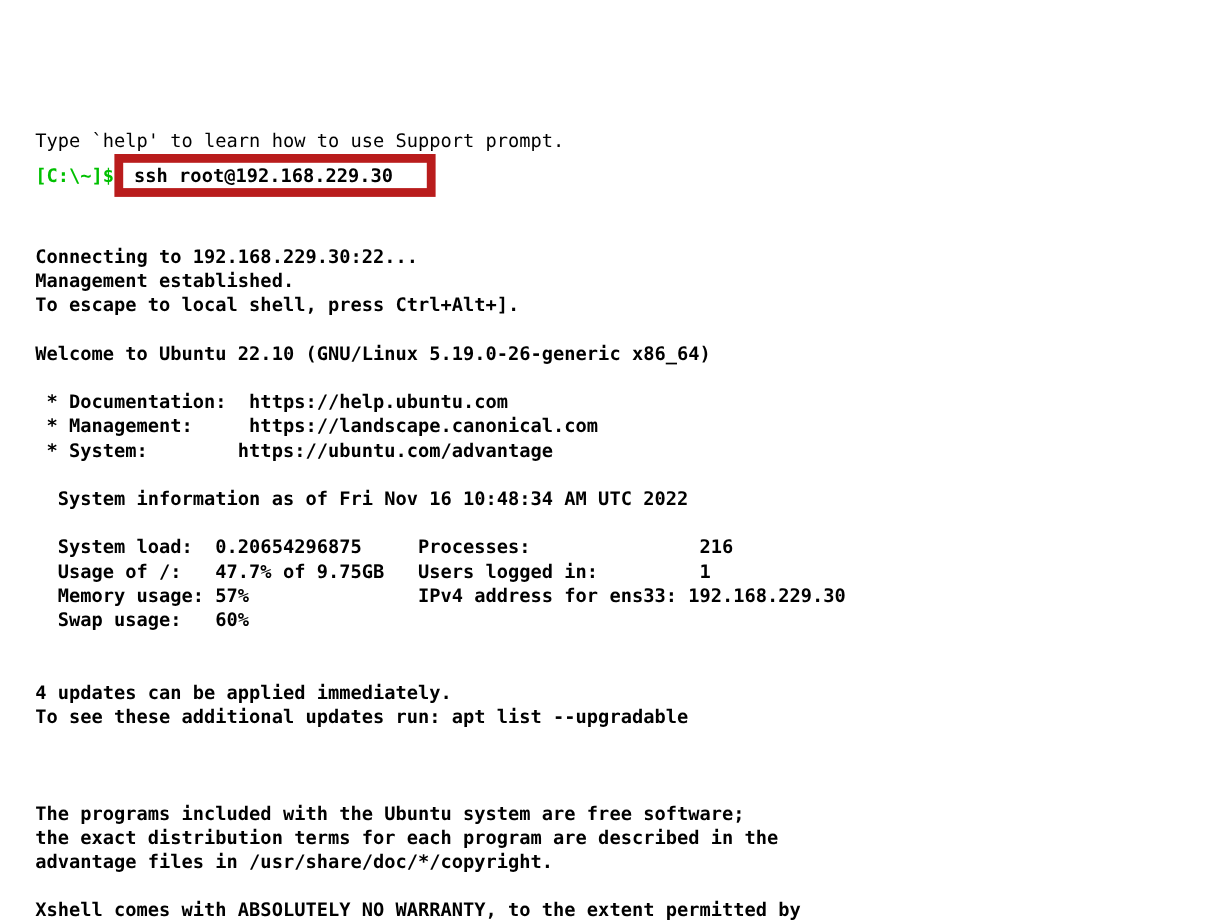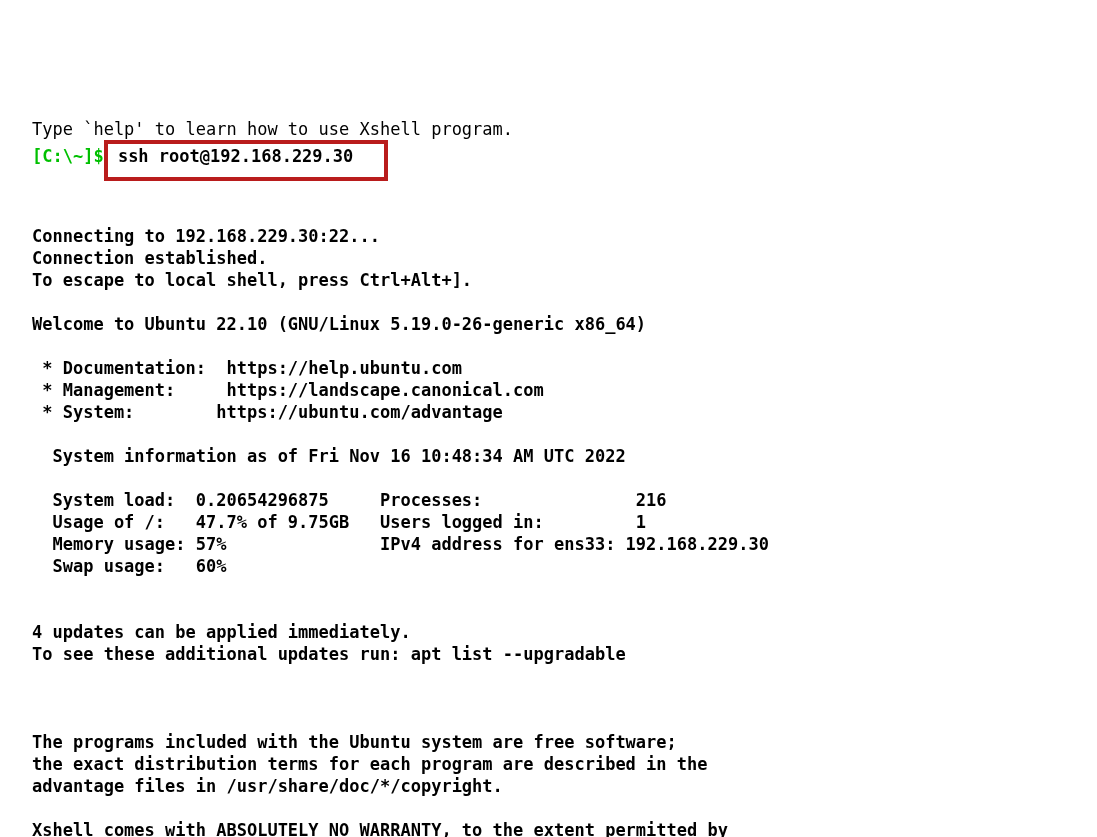--- a/index.html
+++ b/index.html
@@ -10,37 +10,37 @@
       color: #000000;
       margin: 0;
       padding: 0;
       white-space: pre;
     }
     .term { padding: 8px 8px 0 32px; }
     .pre  { white-space: pre; }
     .bold { font-weight: bold; }
     .green { color: #00c000; }
     .redbox {
-      border: 4px solid #b91c1c;
-      padding: 1px 0 10px 0;
+      border: 8px solid #b91c1c;
+      padding: 1px 0 0 0;
       display: inline-block;
     }
   </style>
 </head>
 <body>
 
 
 
 <div class="term pre">
-<span>Type `help' to learn how to use Xshell program.</span>
+<span>Type `help' to learn how to use Support prompt.</span>
 <span class="bold green">[C:\~]$</span><span class="bold redbox"> ssh root@192.168.229.30   </span>
 
 
 <span class="bold">Connecting to 192.168.229.30:22...</span>
-<span class="bold">Connection established.</span>
+<span class="bold">Management established.</span>
 <span class="bold">To escape to local shell, press Ctrl+Alt+].</span>
 
 <span class="bold">Welcome to Ubuntu 22.10 (GNU/Linux 5.19.0-26-generic x86_64)</span>
 
 <span class="bold"> * Documentation:  https://help.ubuntu.com</span>
 <span class="bold"> * Management:     https://landscape.canonical.com</span>
 <span class="bold"> * System:        https://ubuntu.com/advantage</span>
 
 <span class="bold">  System information as of Fri Nov 16 10:48:34 AM UTC 2022</span>
 

